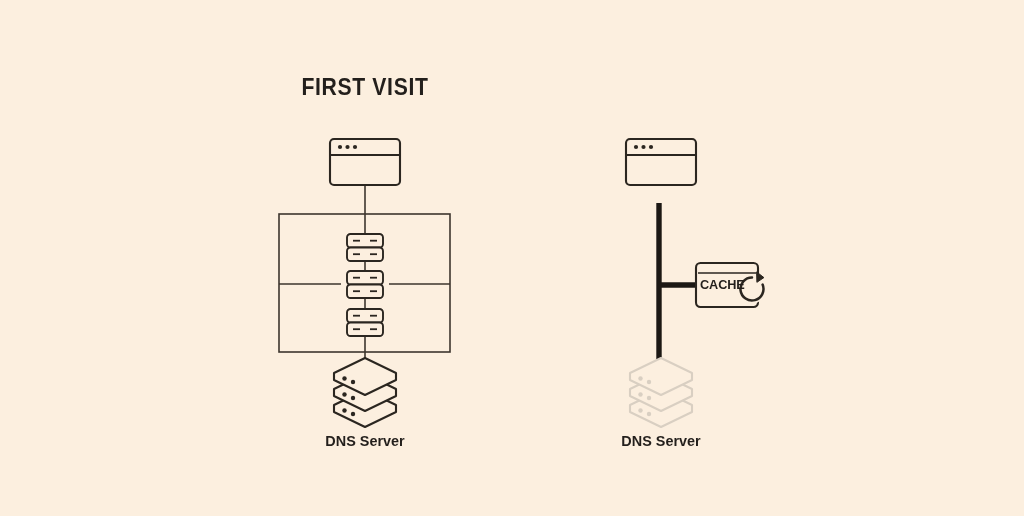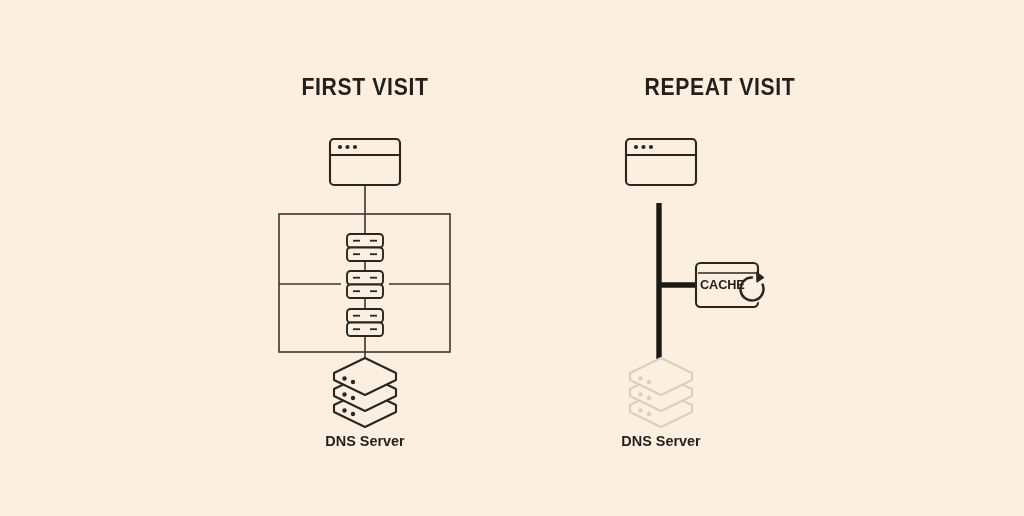--- a/index.html
+++ b/index.html
@@ -180,23 +180,20 @@
       <circle cx="640.5" cy="378.5" r="2.2" fill="#d9cfc2"></circle>
       <circle cx="649" cy="382" r="2.2" fill="#d9cfc2"></circle>
     </g>
 
   </svg>
 
   <div class="panel" id="panel-first">
     <div class="panel-title">FIRST VISIT</div>
   </div>
 
-  <div class="panel" id="panel-repeat">
-    <div class="panel-title">REPEAT VISIT</div>
-  </div>
 
   <div class="node-label" id="label-dns-left">DNS Server</div>
 
   <div class="node-label" id="label-dns-right">DNS Server</div>
 
   <div class="cache-text" id="label-cache">CACHE</div>
 
 </div>
 
 </body></html>

